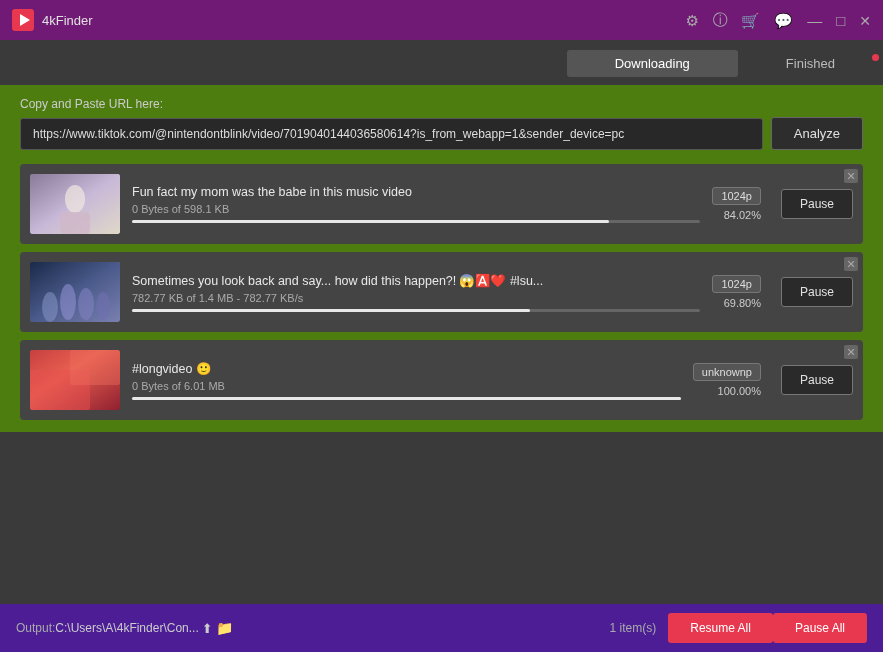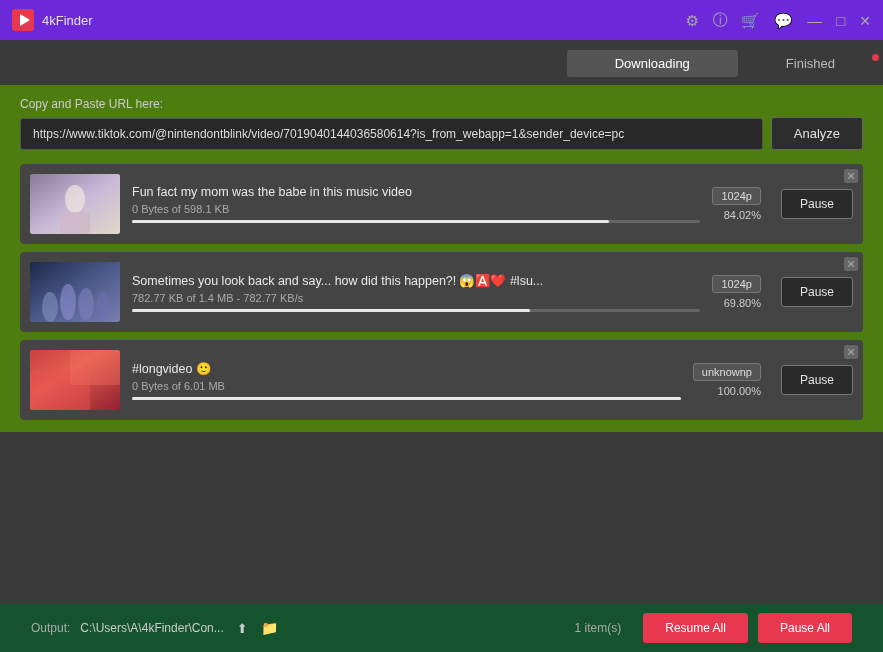--- a/index.html
+++ b/index.html
@@ -9,21 +9,21 @@
       background: #3a3a3a;
       font-family: 'Segoe UI', Arial, sans-serif;
       color: #e0e0e0;
       overflow: hidden;
       position: relative;
     }
 
     
     .title-bar {
       height: 40px;
-      background: #6d28d9;
+      background: #701a75;
       display: flex;
       align-items: center;
       padding: 12px 12px;
       position: relative;
     }
     .title-bar-logo {
       width: 22px;
       height: 22px;
       margin-right: 8px;
     }
@@ -232,25 +232,24 @@
       margin-left: 8px;
     }
 
     
     .footer {
       position: absolute;
       bottom: 0;
       left: 0;
       right: 0;
       height: 48px;
-      background: #14532d;
-      display: flex;
-      align-items: center;
-      padding: 0 31px;
-      gap: 10px;
+      background: #4c1d95;
+      display: flex;
+      align-items: center;
+      padding: 0 16px;
     }
     .footer-output-label {
       font-size: 12px;
       color: #aaa;
       flex-shrink: 0;
     }
     .footer-path {
       font-size: 12px;
       color: #ccc;
       max-width: 160px;

